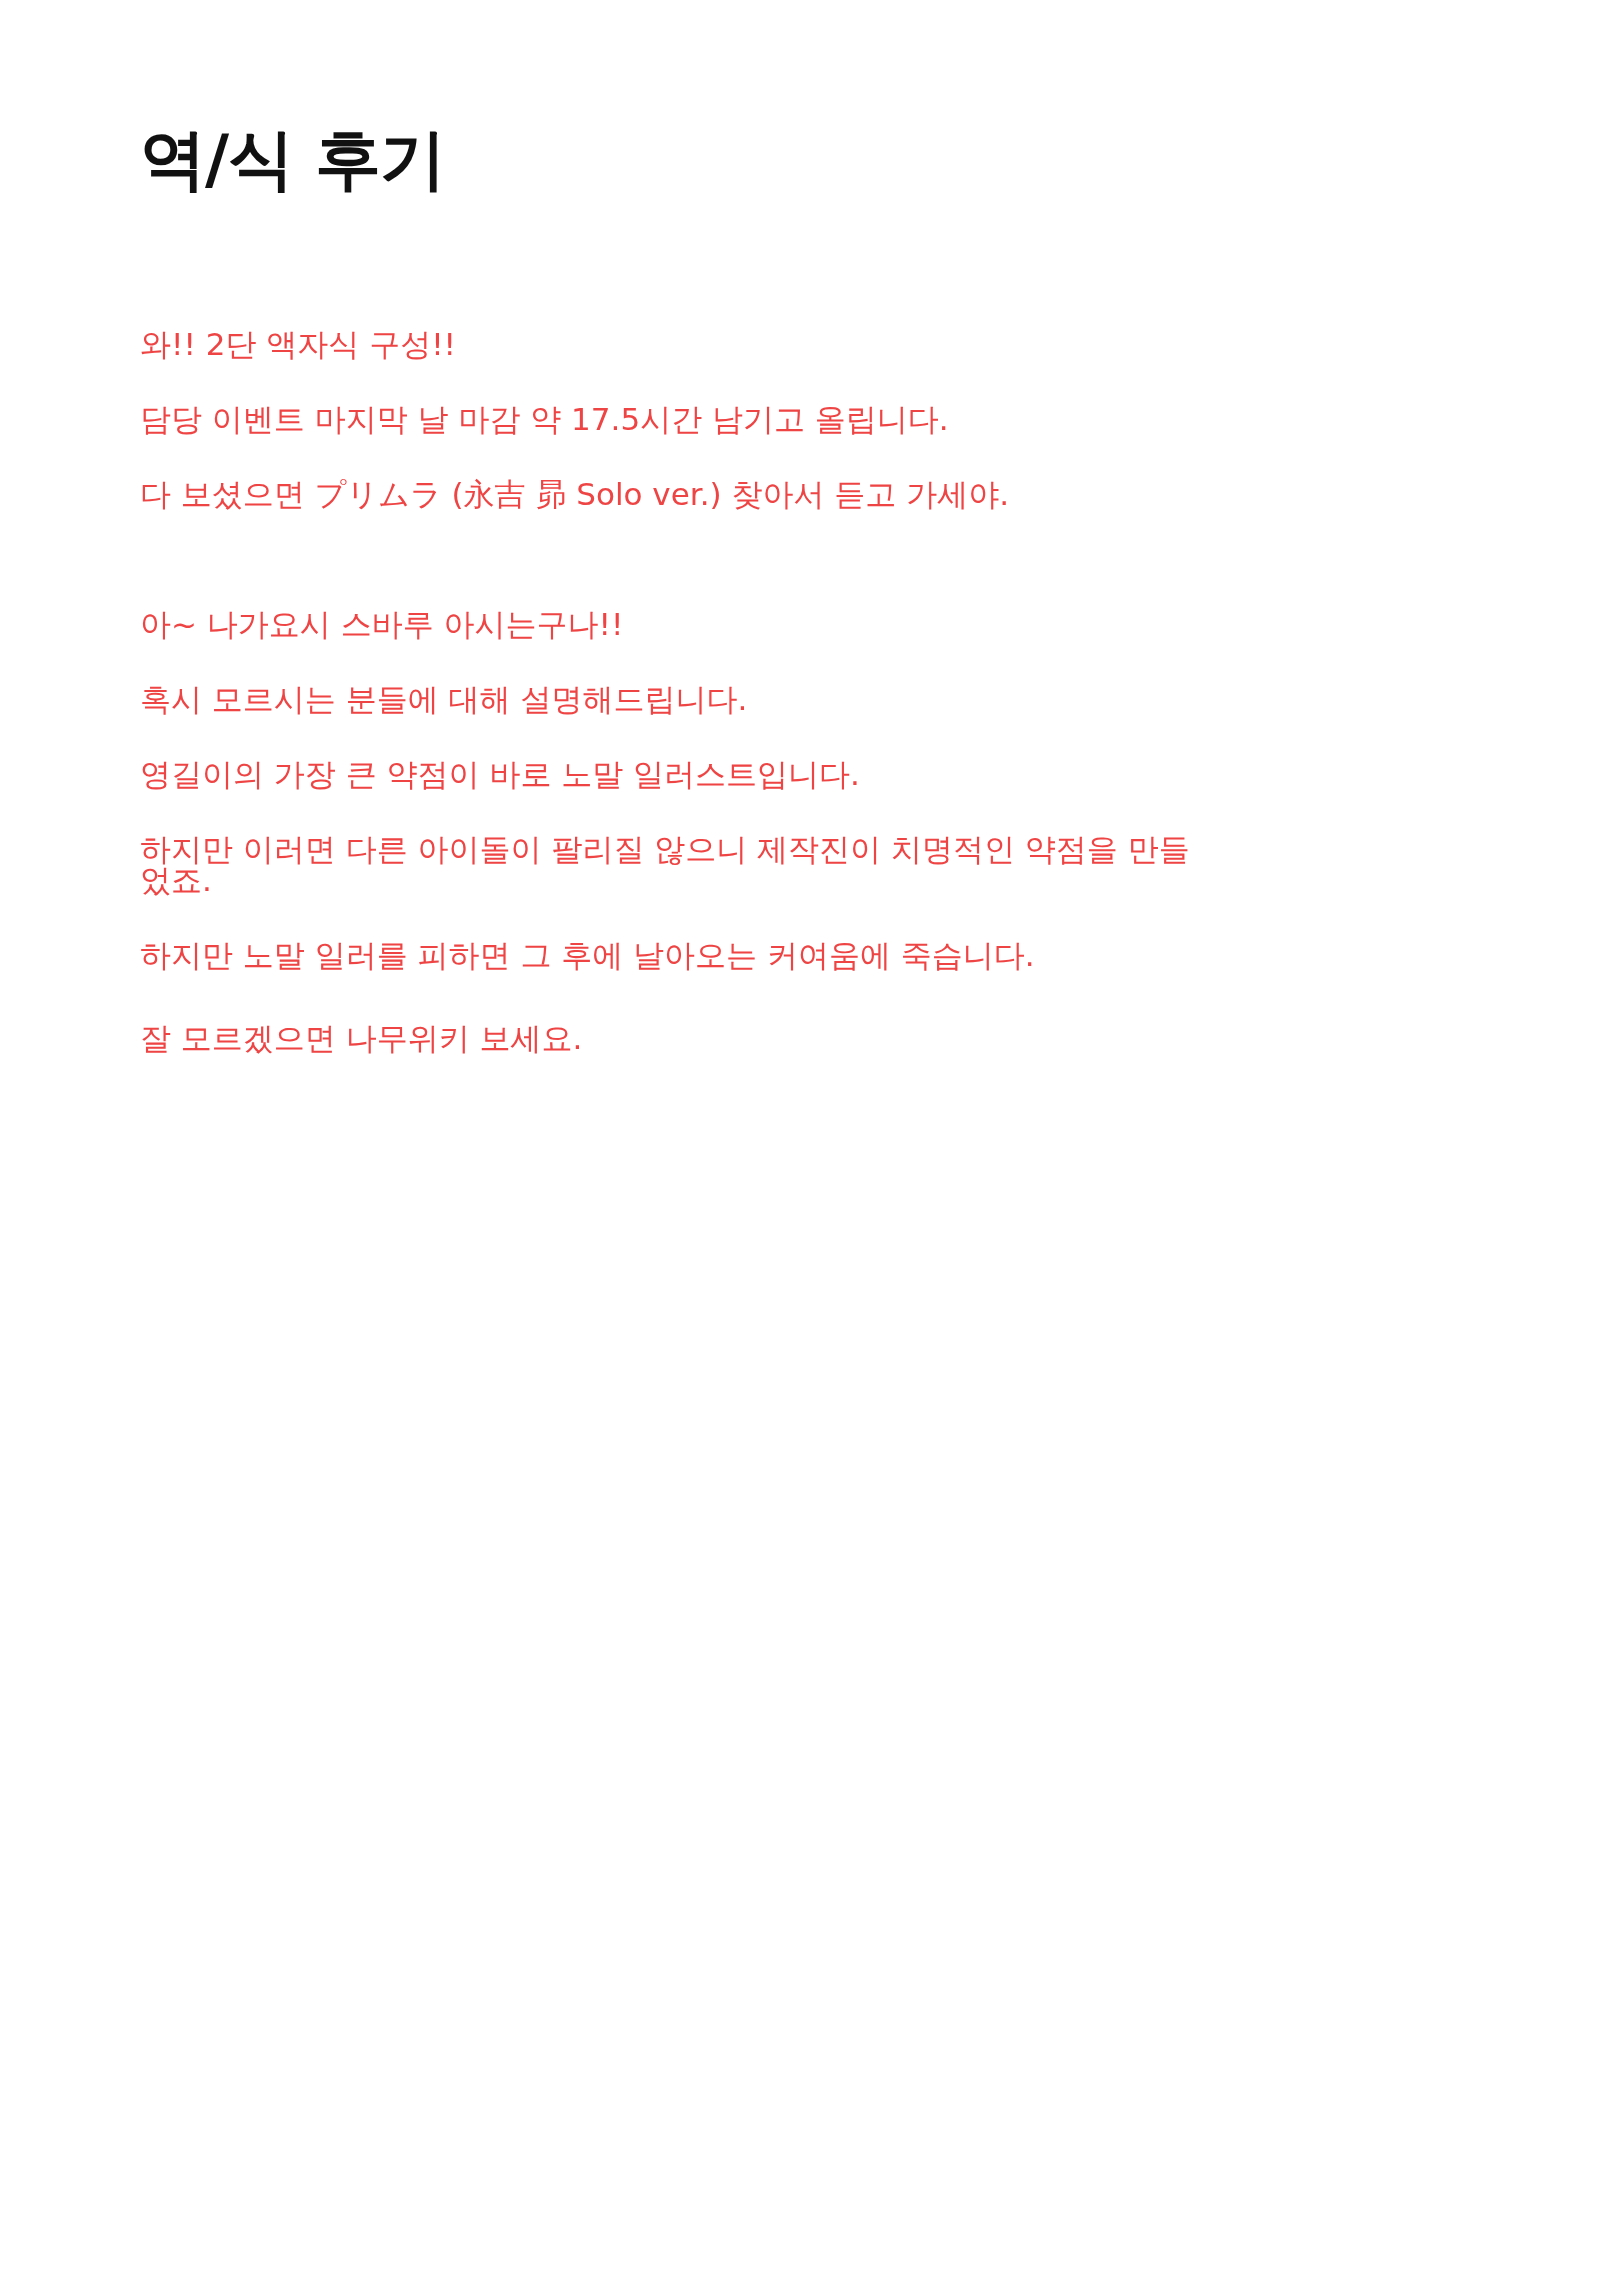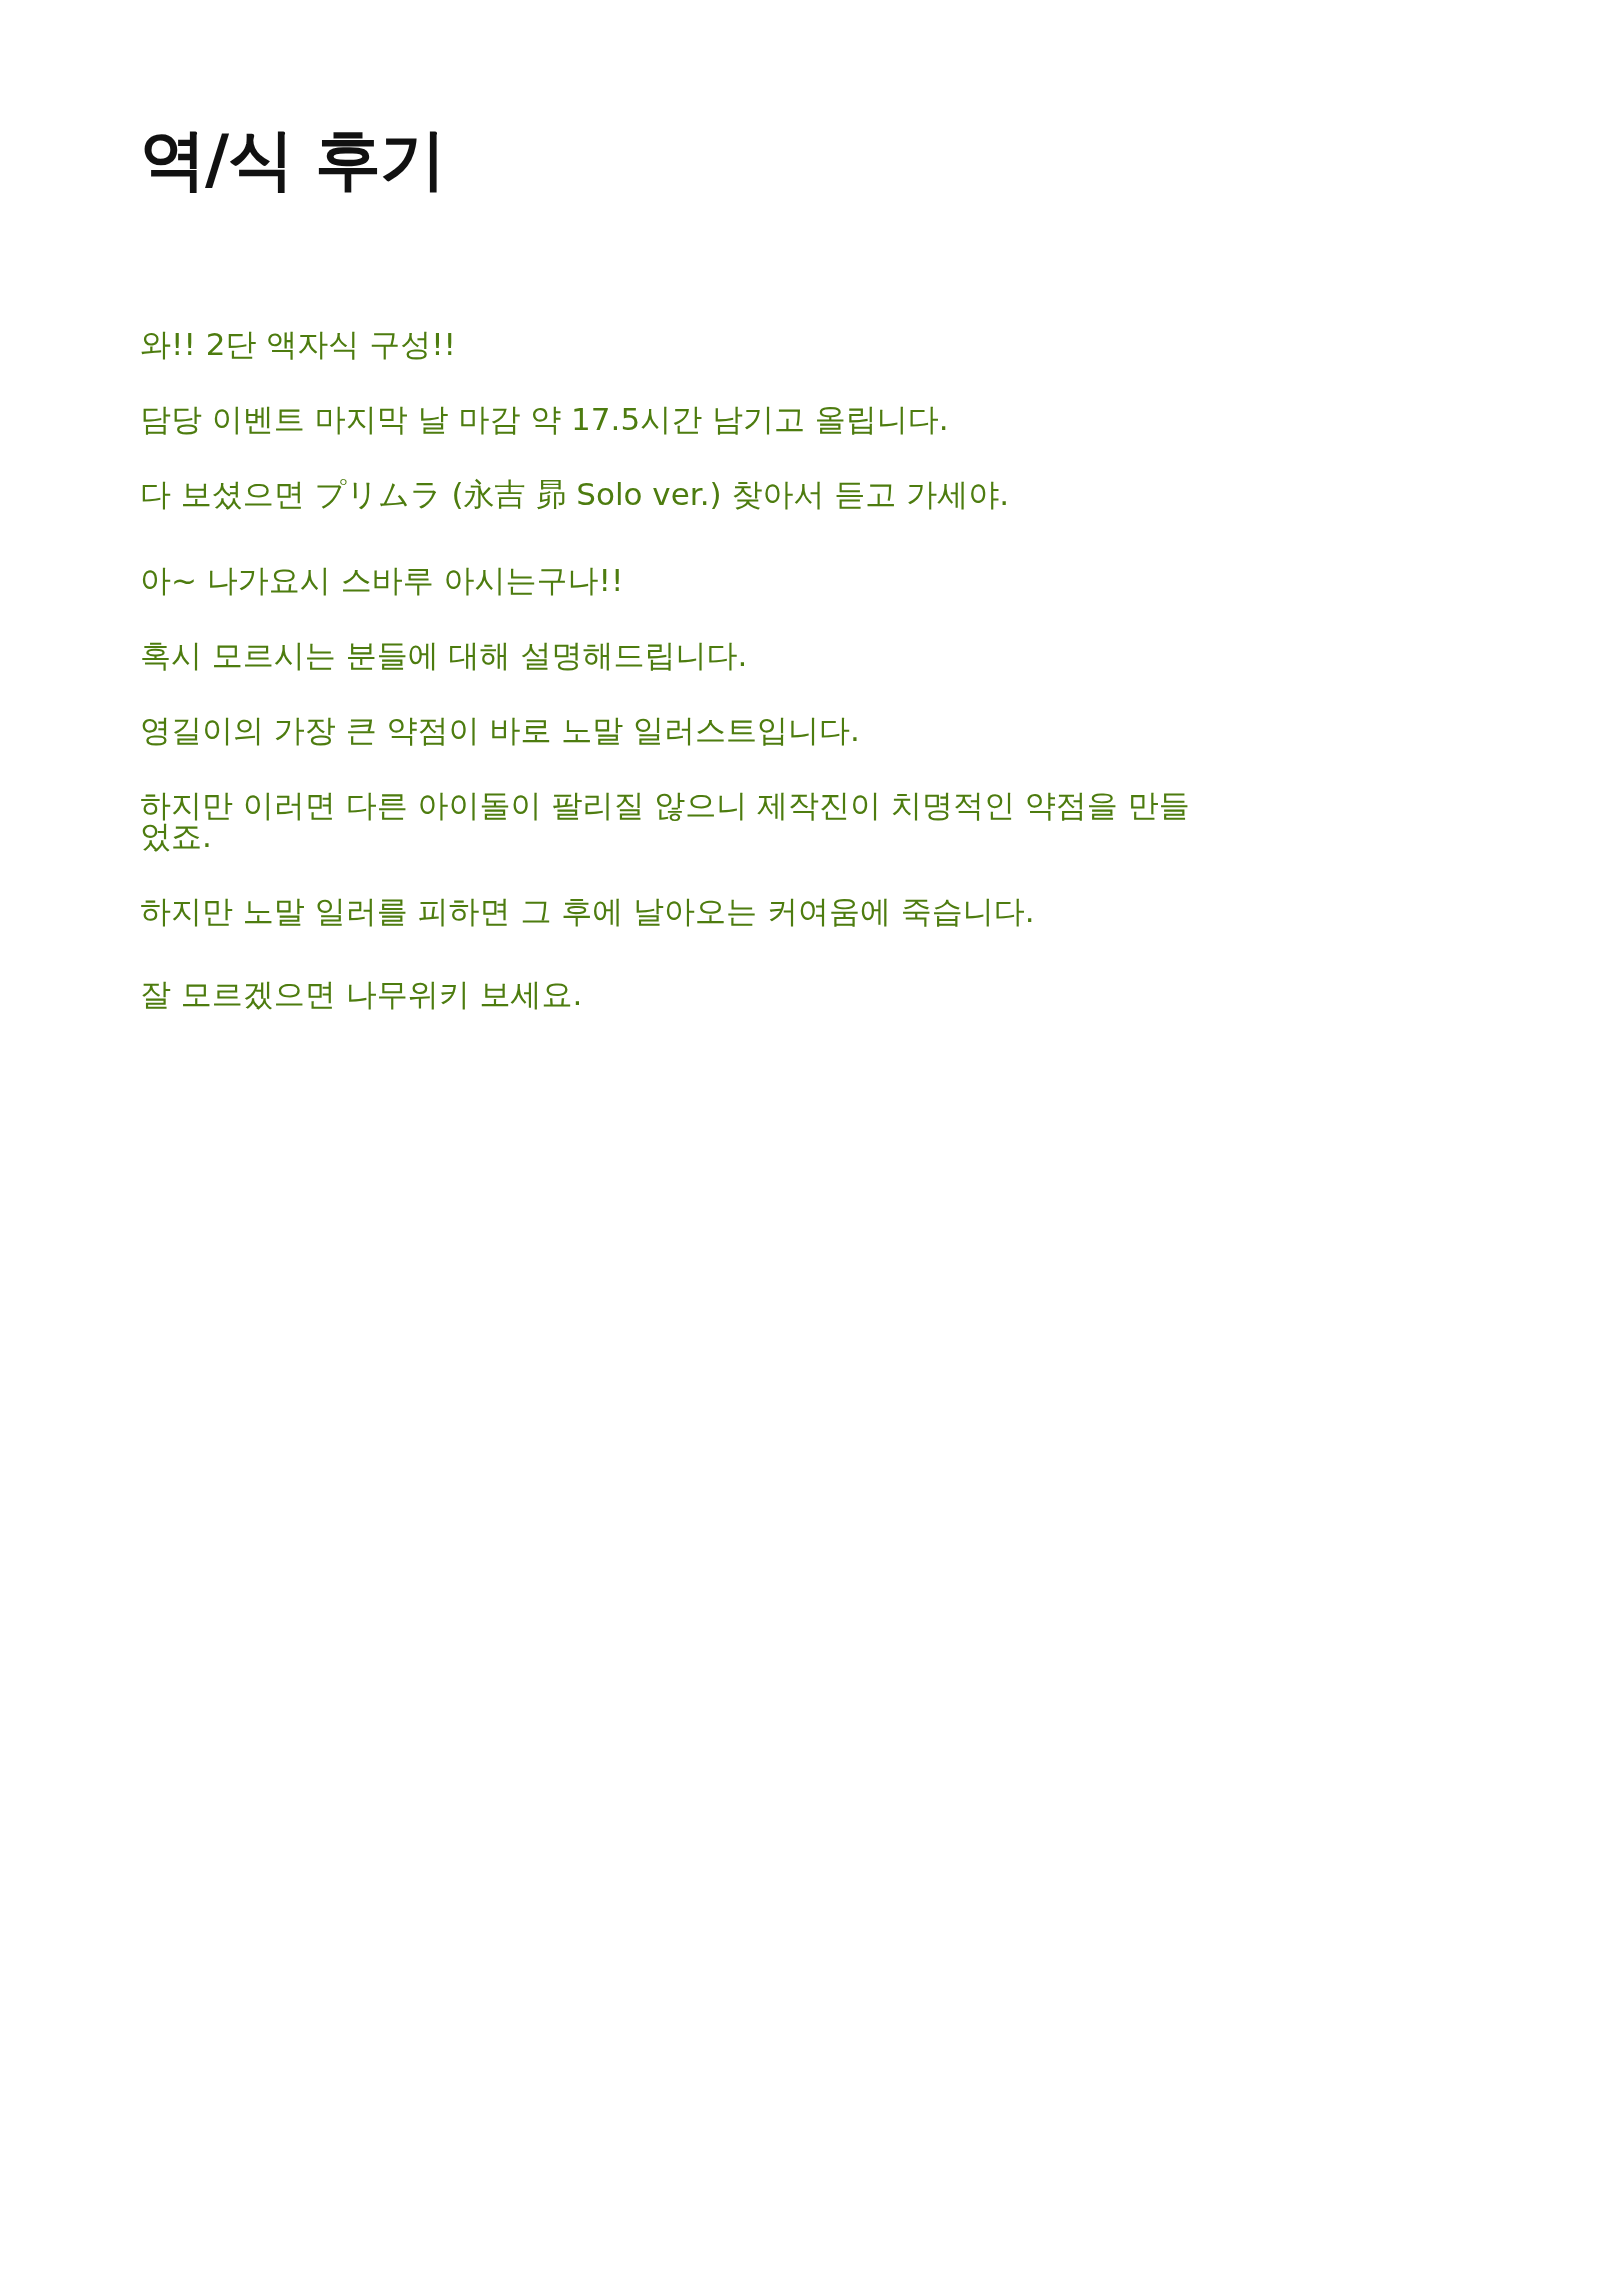--- a/index.html
+++ b/index.html
@@ -27,29 +27,29 @@
     margin: 0 0 0 0;
     color: #111111;
   }
   .body-block {
     margin-top: 130px;
   }
   .para {
     font-size: 31px;
     line-height: 1.0;
     font-weight: 500;
-    color: #4d7c0f;
+    color: #ef4444;
     margin: 0 0 44px 0;
     white-space: pre-wrap;
   }
   .para:last-child {
     margin-bottom: 0;
   }
   .block-gap {
-    margin-top: 55px;
+    margin-top: 99px;
   }
   .block-gap-2 {
     margin-top: 52px;
   }
 </style>
 </head>
 <body>
 
 <div class="page">
 

